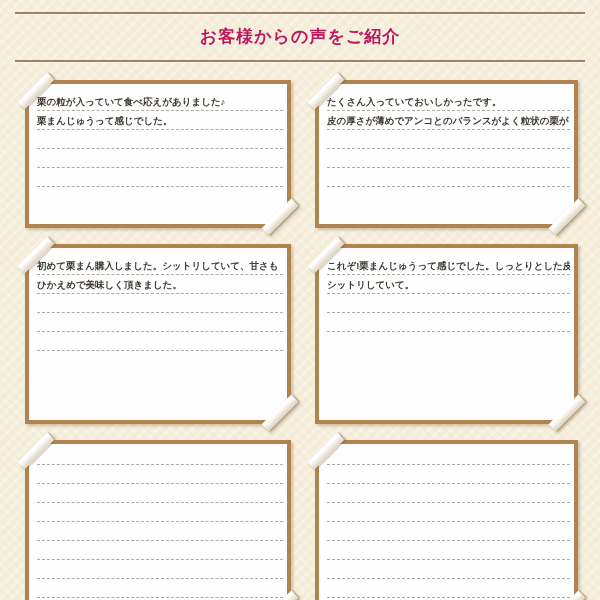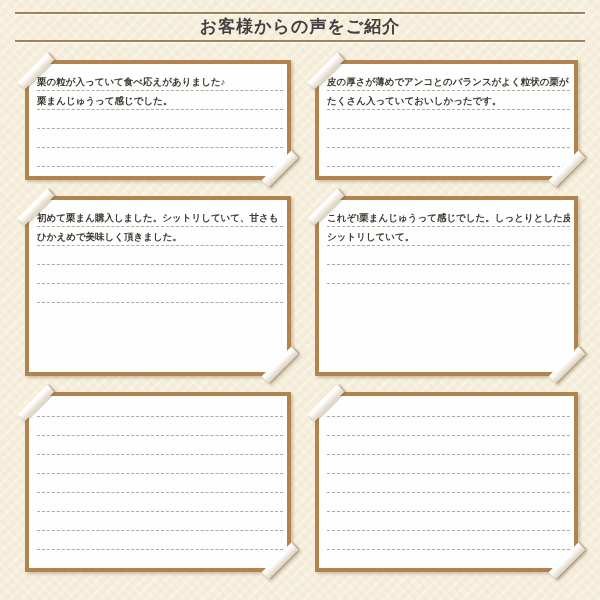--- a/index.html
+++ b/index.html
@@ -17,36 +17,36 @@
   
   .header { padding-top:12px; }
   .rule {
     height:2px; margin:0 15px;
     background:#a58055;
     box-shadow:0 1px 0 rgba(255,255,255,.85);
   }
   .header-title {
     text-align:center;
     font-size:17px; font-weight:bold;
-    color:#404040;
+    color:#be185d;
     letter-spacing:1px;
     line-height:26px;
-    margin:0 0;
+    margin:10px 0;
   }
 
   
   .grid {
     margin:18px 0 0 25px;
     display:grid;
     grid-template-columns:266px 263px;
     column-gap:24px;
     row-gap:16px;
   }
   .note { position:relative; filter:drop-shadow(2px 2px 1.5px rgba(130,100,60,.35)); }
-  .note.h1 { height:120px; }
+  .note.h1 { height:148px; }
   .note.h2 { height:180px; }
   .note.h3 { height:180px; }
 
   .frame {
     position:absolute; inset:0;
     border:4px solid #b0834f;
     background:#fefefe;
     clip-path:polygon(22px 0, 100% 0, 100% calc(100% - 22px), calc(100% - 22px) 100%, 0 100%, 0 22px);
   }
 
@@ -111,25 +111,25 @@
         </div>
     </div>
   </div>
 
   <div class="note h1">
     <div class="frame"></div>
     <div class="fold fold-tl"></div>
     <div class="fold fold-br"></div>
     <div class="paper">
       <div class="row">
+          <span>たくさん入っていておいしかったです。</span>
+        </div>
+      <div class="row">
           <span>皮の厚さが薄めでアンコとのバランスがよく粒状の栗が</span>
         </div>
-      <div class="row">
-          <span>たくさん入っていておいしかったです。</span>
-        </div>
       <div class="row"></div>
       <div class="row"></div>
       <div class="row"></div>
       <div class="row plain"></div>
     </div>
   </div>
 
   <div class="note h2">
     <div class="frame"></div>
     <div class="fold fold-tl"></div>

